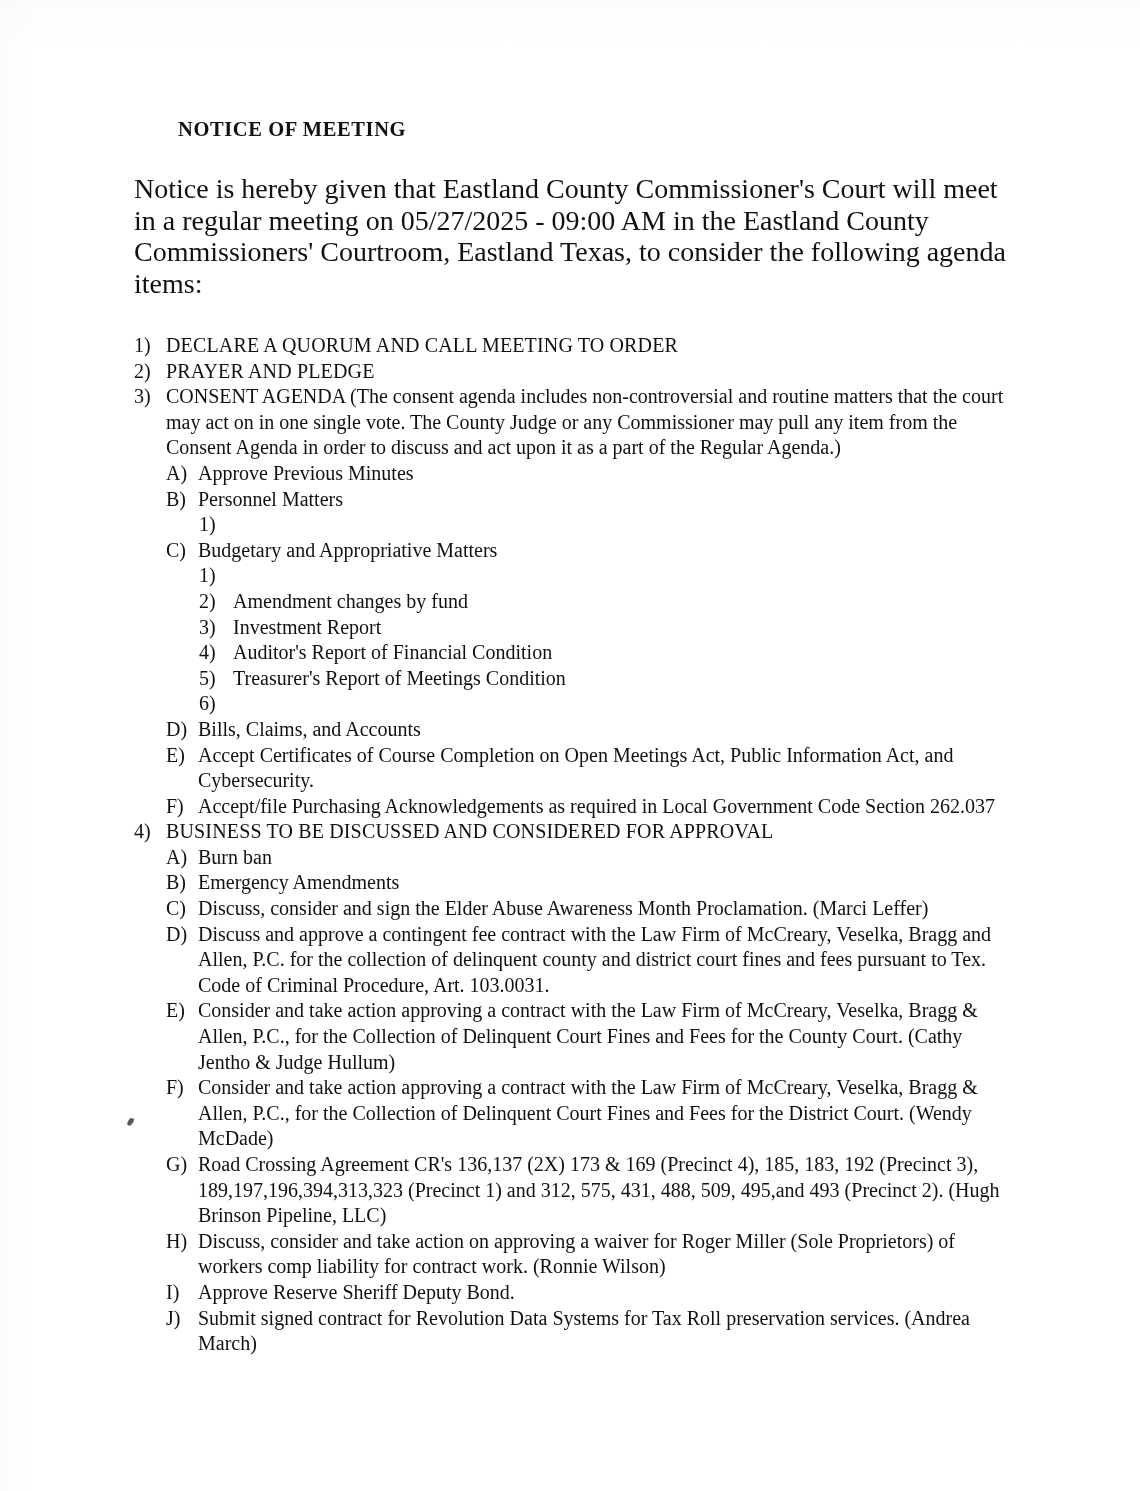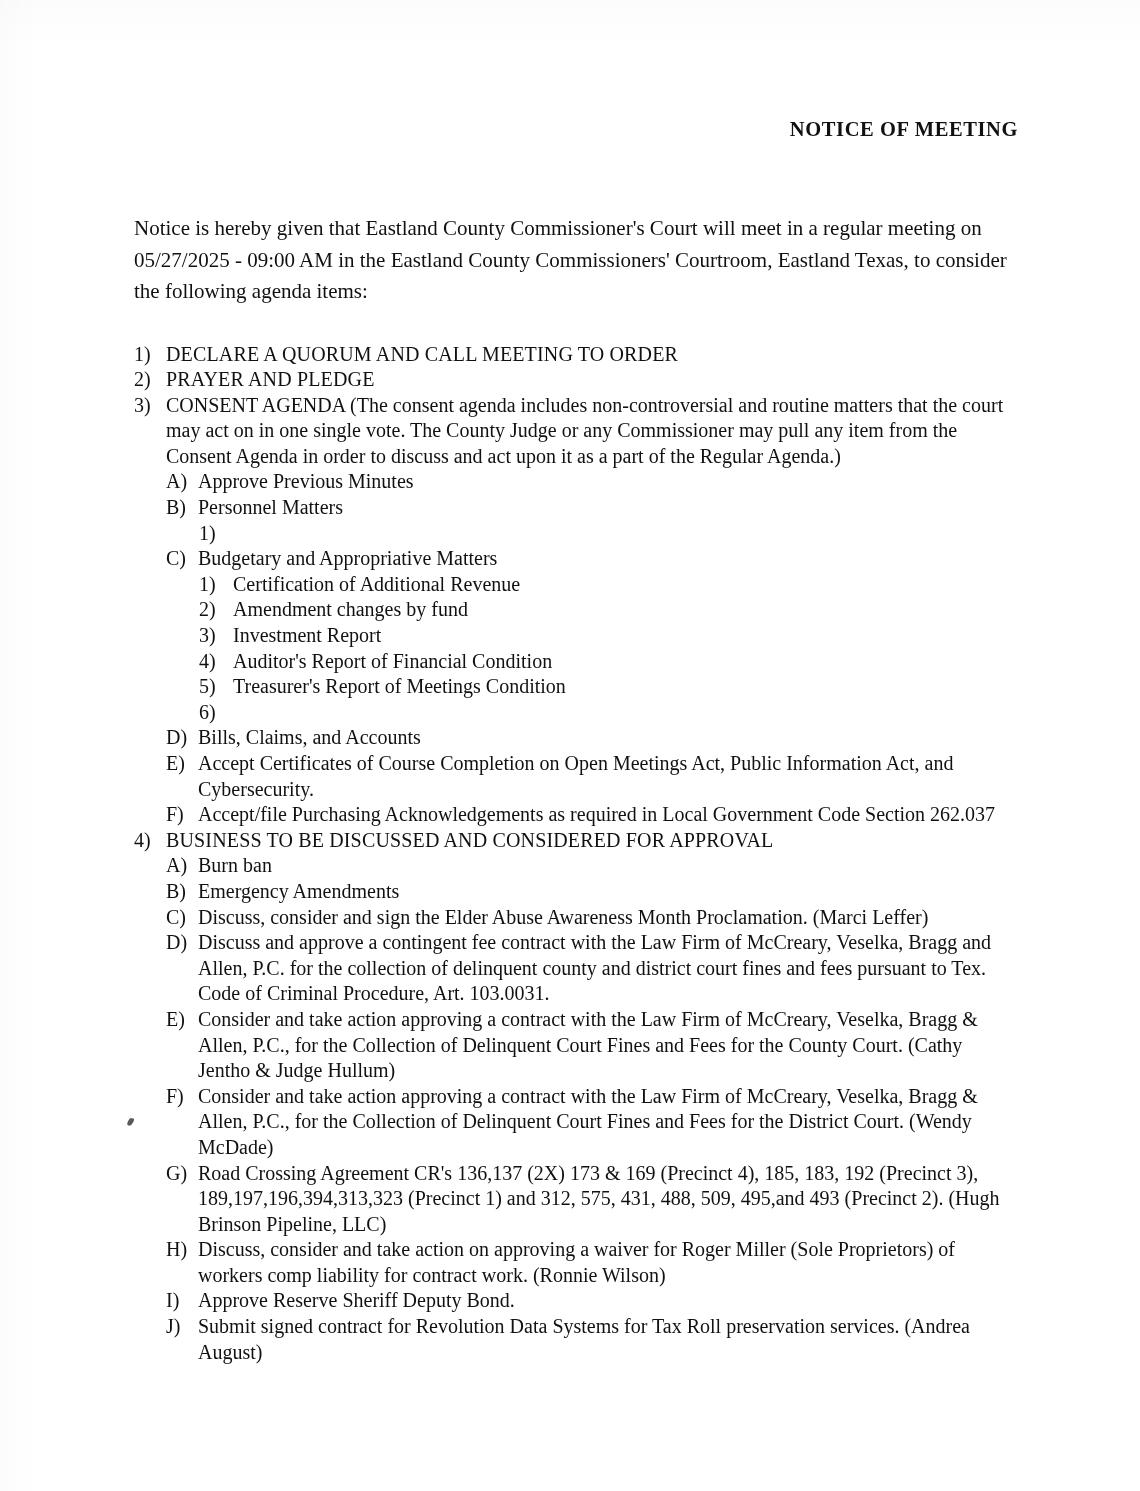--- a/index.html
+++ b/index.html
@@ -33,31 +33,31 @@
   }
   .content {
     position: absolute;
     left: 134px;
     top: 118px;
     width: 884px;
   }
 
   
   .doc-title {
-    text-align: right;
+    text-align: left;
     font-weight: bold;
     font-size: 20.5px;
     letter-spacing: 0.6px;
-    margin: 0 0 72px 0;
+    margin: 0 0 32px 0;
     padding-left: 44px;
   }
 
   
   .intro {
-    font-size: 21px;
+    font-size: 28px;
     line-height: 31.5px;
     margin: 0 0 34px 0;
     text-align: left;
     width: 880px;
   }
 
   
   .agenda { margin: 0; }
 
   .row {
@@ -140,21 +140,20 @@
         </div>
         <div class="row lvl3">
           <span class="marker">1)</span>
         </div>
         <div class="row lvl2">
           <span class="marker">C)</span>
           <span class="text">Budgetary and Appropriative Matters</span>
         </div>
         <div class="row lvl3">
           <span class="marker">1)</span>
-          <span class="text">Certification of Additional Revenue</span>
         </div>
         <div class="row lvl3">
           <span class="marker">2)</span>
           <span class="text">Amendment changes by fund</span>
         </div>
         <div class="row lvl3">
           <span class="marker">3)</span>
           <span class="text">Investment Report</span>
         </div>
         <div class="row lvl3">
@@ -215,20 +214,20 @@
         <div class="row lvl2">
           <span class="marker">H)</span>
           <span class="text">Discuss, consider and take action on approving a waiver for Roger Miller (Sole Proprietors) of workers comp liability for contract work. (Ronnie Wilson)</span>
         </div>
         <div class="row lvl2">
           <span class="marker">I)</span>
           <span class="text">Approve Reserve Sheriff Deputy Bond.</span>
         </div>
         <div class="row lvl2">
           <span class="marker">J)</span>
-          <span class="text">Submit signed contract for Revolution Data Systems for Tax Roll preservation services. (Andrea August)</span>
+          <span class="text">Submit signed contract for Revolution Data Systems for Tax Roll preservation services. (Andrea March)</span>
         </div>
       </div>
 
   </div>
 
   <div class="margin-speck"></div>
 </div>
 
 </body></html>

